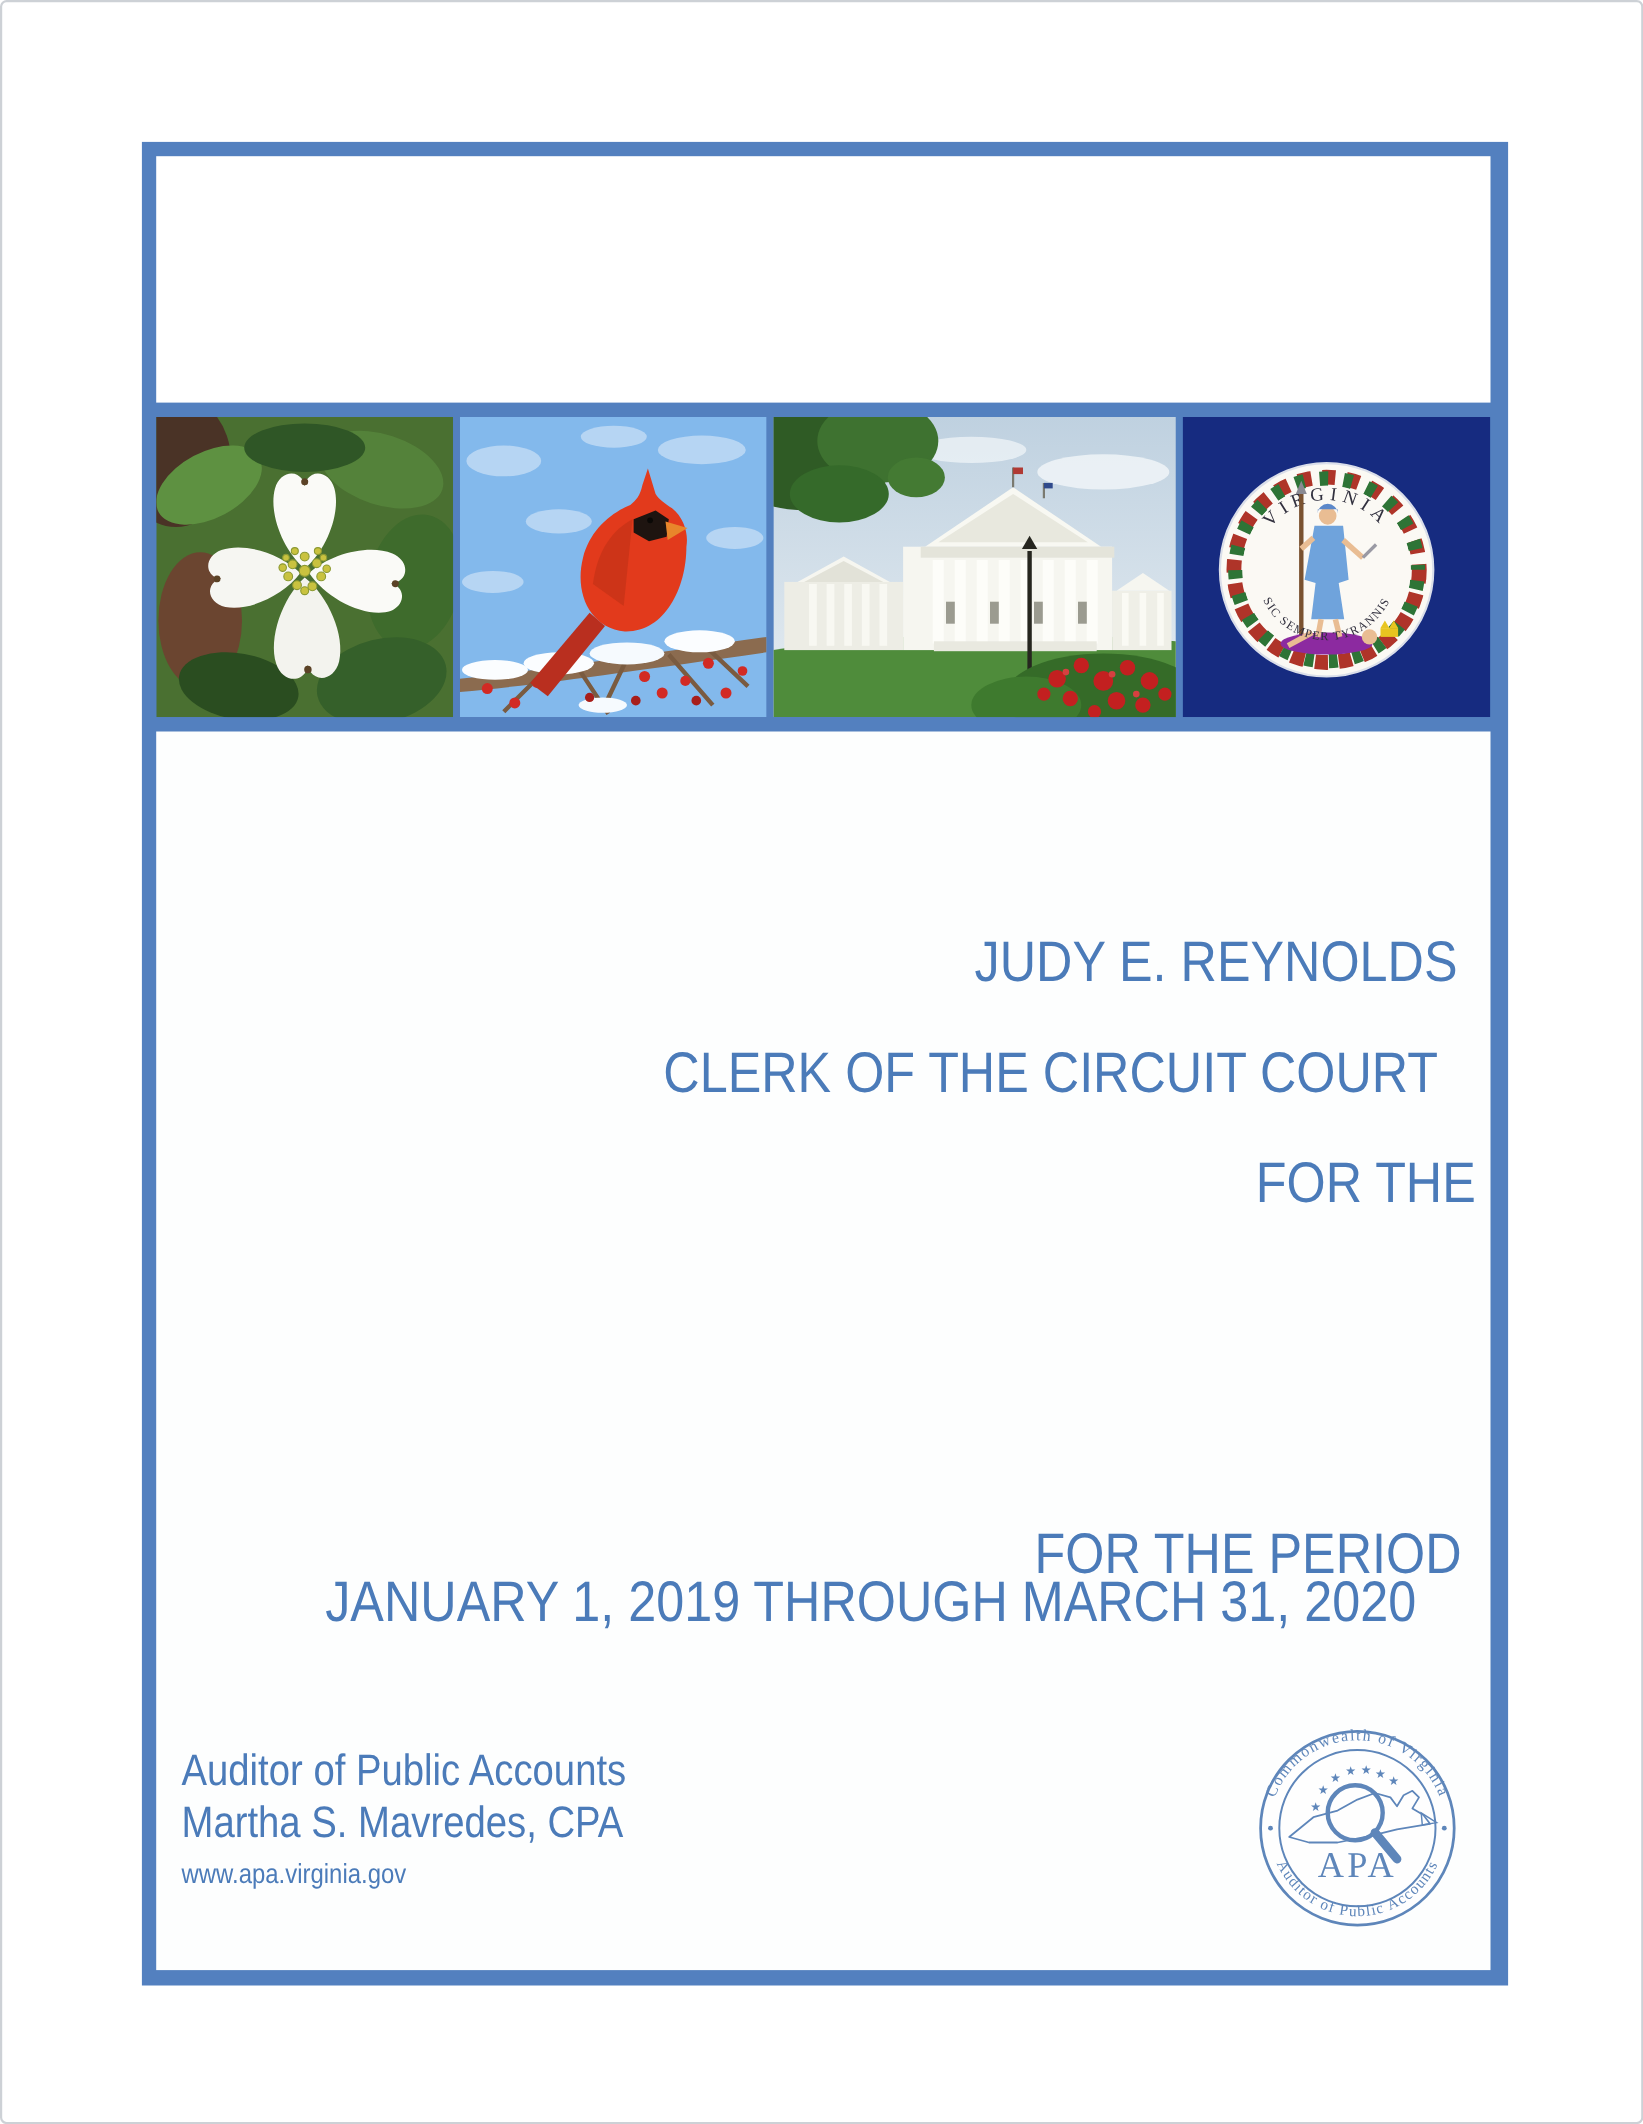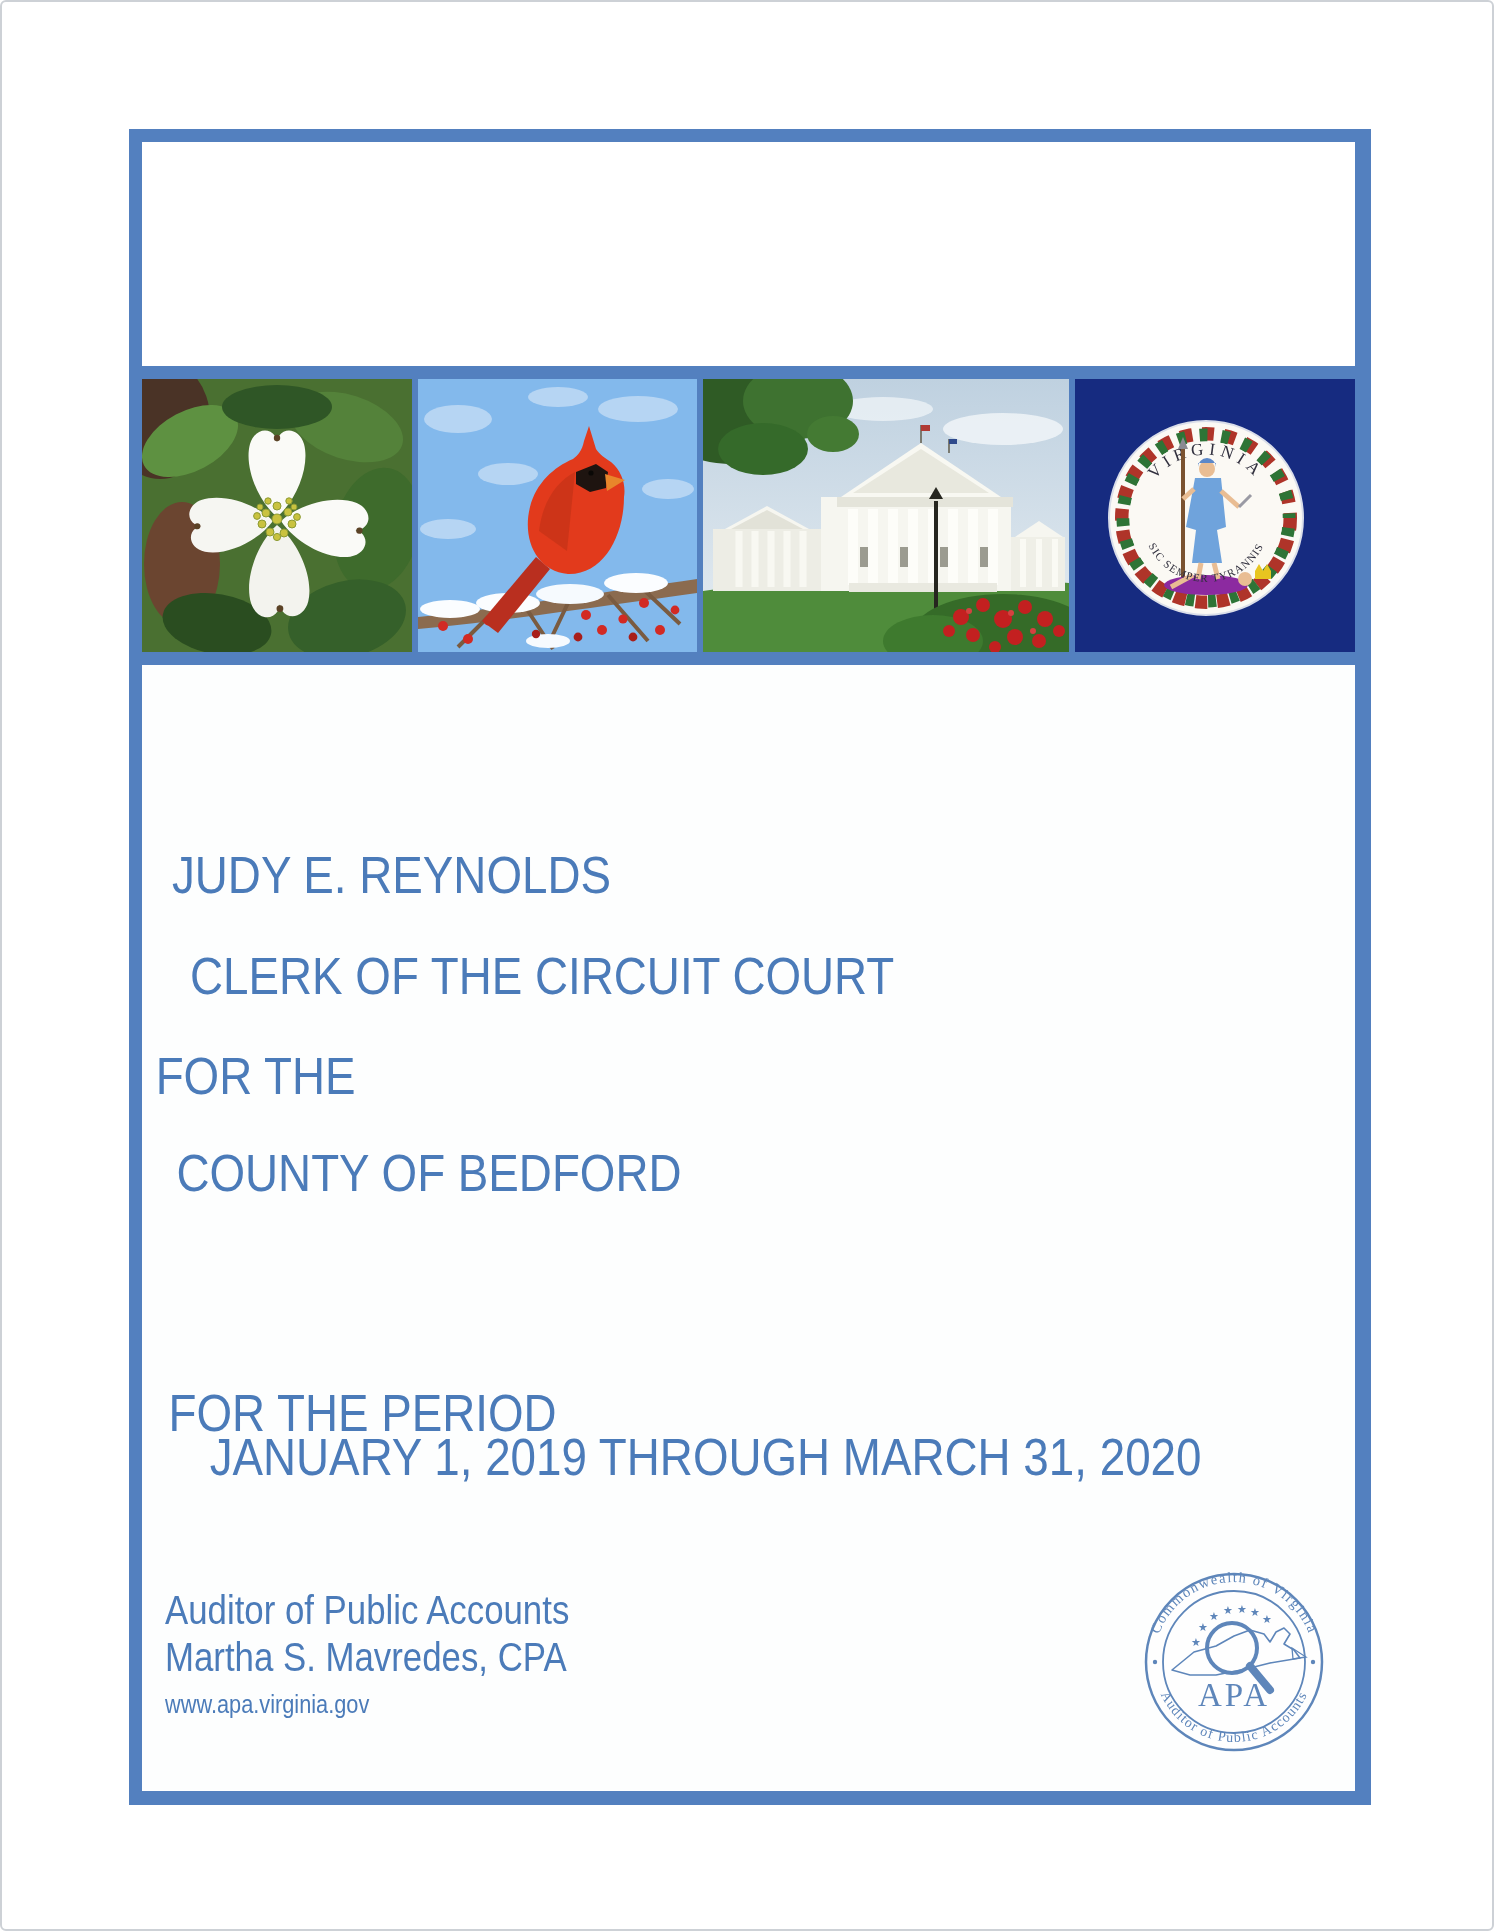--- a/index.html
+++ b/index.html
@@ -7,21 +7,21 @@
     position:relative;width:1494px;height:1931px;background:#ffffff;
     box-sizing:border-box;border:2px solid #cdd1d6;border-radius:6px;overflow:hidden;
     font-family:"Liberation Sans",sans-serif;
   }
   .frame{position:absolute;left:127px;top:127px;width:1242px;height:1676px;background:#5380BF;}
   .header-box{position:absolute;left:13px;top:13px;width:1213px;height:224px;background:#ffffff;}
   .photo-strip{position:absolute;left:13px;top:250px;width:1213px;height:273px;display:flex;gap:6px;}
   .photo{height:273px;overflow:hidden;flex:0 0 auto;}
   .photo svg{display:block;}
   .main-area{position:absolute;left:13px;top:536px;width:1213px;height:1126px;background:#fdfefe;}
-  .tline{position:absolute;left:0;width:100%;text-align:left;color:#4B7BB9;
+  .tline{position:absolute;left:0;width:100%;text-align:right;color:#4B7BB9;
     font-size:52px;line-height:70px;height:70px;white-space:nowrap;}
   .tline > span{display:inline-block;transform:scaleX(0.88);transform-origin:center center;}
   .footer{position:absolute;left:23px;top:922px;color:#4B7BB9;}
   .f-big{font-size:40px;line-height:47px;white-space:nowrap;}
   .f-small{font-size:25px;line-height:31px;white-space:nowrap;text-decoration:underline;}
   .footer div > span{display:inline-block;transform:scaleX(0.87);transform-origin:left center;}
   .f-gap{height:8px;}
   .apa-seal{position:absolute;left:1000px;top:905px;width:184px;height:184px;}
 </style>
 </head>
@@ -259,21 +259,20 @@
             <textPath href="#vaBot" xlink:href="#vaBot" startOffset="50%" text-anchor="middle">SIC SEMPER TYRANNIS</textPath>
           </text>
         </svg>
       </div>
     </div>
 
     <div class="main-area">
       <div class="tline" style="top:175px"><span>JUDY E. REYNOLDS</span></div>
       <div class="tline" style="top:376px"><span>FOR THE</span></div>
       <div class="tline" style="top:276px"><span>CLERK OF THE CIRCUIT COURT</span></div>
-      <div class="tline" style="top:473px"><span>COUNTY OF BEDFORD</span></div>
       <div class="tline" style="top:713px"><span>FOR THE PERIOD</span></div>
       <div class="tline" style="top:757px"><span>JANUARY 1, 2019 THROUGH MARCH 31, 2020</span></div>
 
       <div class="footer">
         <div class="f-big"><span>Auditor of Public Accounts</span></div>
         <div class="f-big"><span>Martha S. Mavredes, CPA</span></div>
         <div class="f-gap"></div>
         <div class="f-small"><span>www.apa.virginia.gov</span></div>
       </div>
 

